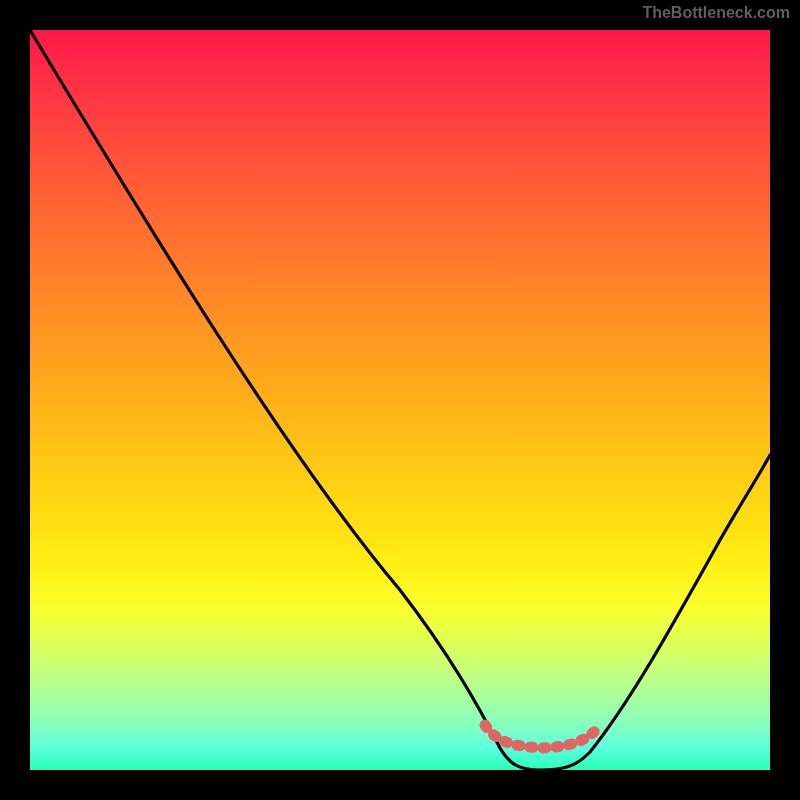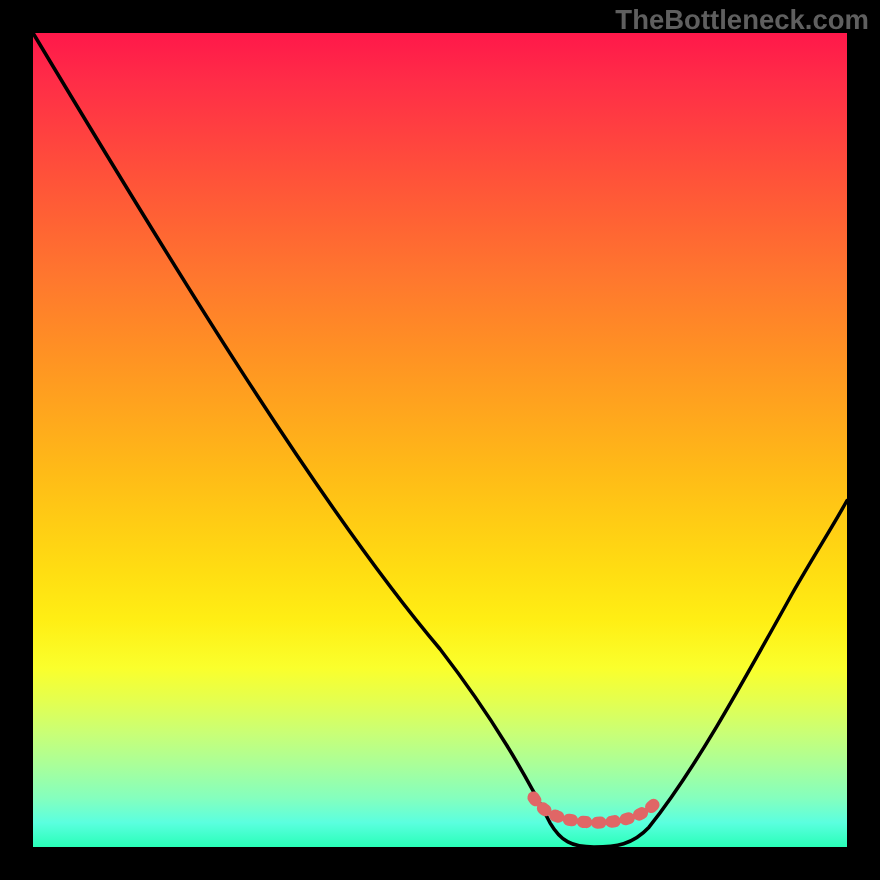--- a/index.html
+++ b/index.html
@@ -15,21 +15,21 @@
     position: relative;
     width: 800px;
     height: 800px;
     background: #000;
   }
   .watermark {
     position: absolute;
     top: 4px;
     right: 10px;
     color: #5f5f5f;
-    font-size: 25px;
+    font-size: 16px;
     font-weight: 600;
     font-family: Arial, Helvetica, sans-serif;
     letter-spacing: 0;
   }
   .plot {
     position: absolute;
     left: 30px;
     top: 30px;
     width: 740px;
     height: 740px;

